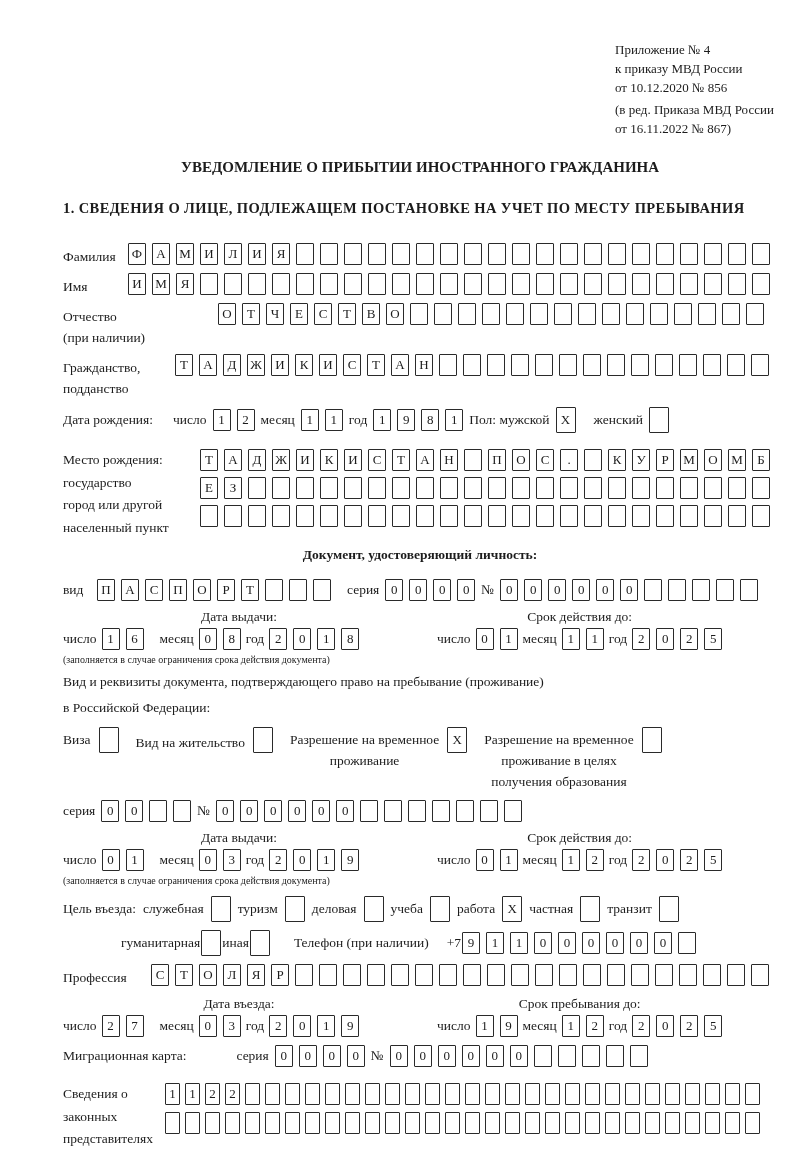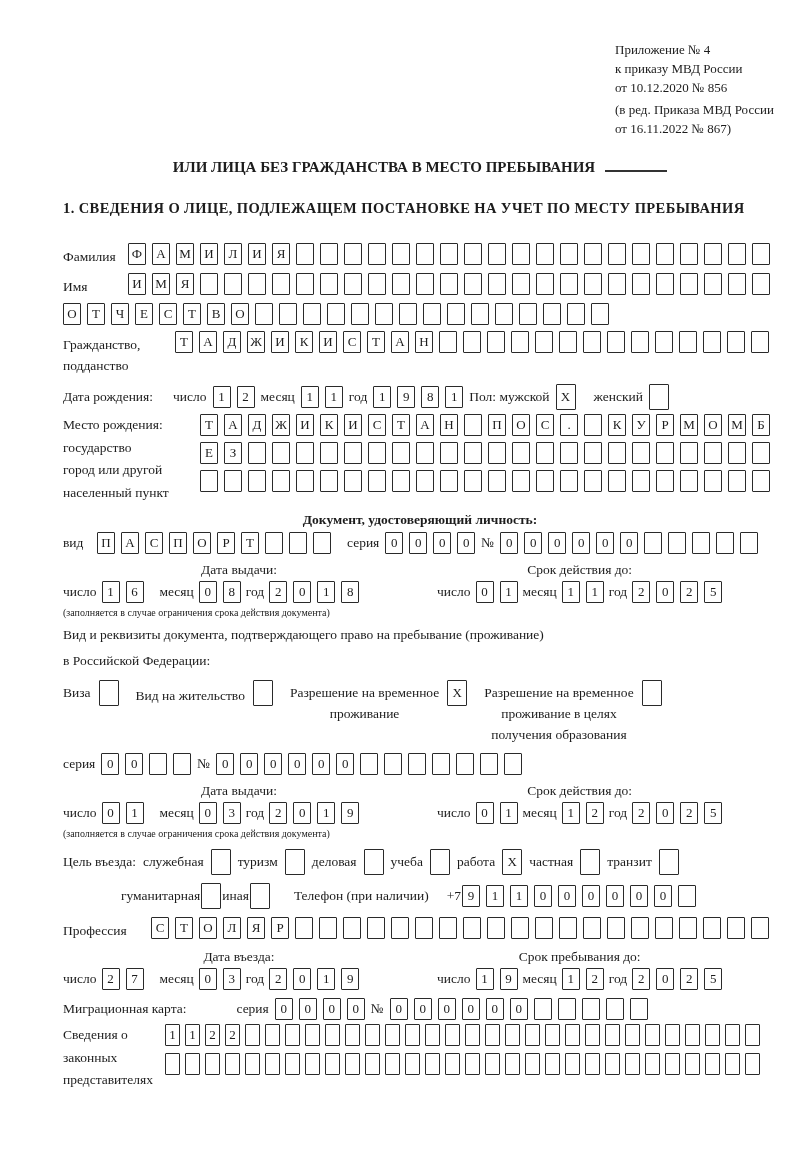--- a/index.html
+++ b/index.html
@@ -49,37 +49,37 @@
   .permit-row{display:flex;align-items:flex-start;margin-top:6px;font-size:13.5px;gap:9px;}
   .permit-row .opt{display:flex;align-items:flex-start;gap:8px;}
   .permit-row .optlbl{line-height:21px;padding-top:2px;}
   .permit-row .center{text-align:center;}
 
   .purpose-row{display:flex;align-items:center;gap:7px;font-size:13.5px;margin-top:10px;flex-wrap:nowrap;}
   .purpose-row2{display:flex;align-items:center;gap:1px;font-size:13.5px;margin-top:8px;margin-left:58px;}
 
   .stack{display:flex;flex-direction:column;gap:6px;}
   .lblcol{line-height:22.5px;font-size:13.5px;flex:none;}
-  .mt8{margin-top:8px;} .mt4{margin-top:4px;}
+  .mt8{margin-top:8px;} .mt4{margin-top:16px;}
 </style>
 </head>
 <body>
 
 <div class="page">
 
   <div class="note">
     <div>Приложение № 4</div>
     <div>к приказу МВД России</div>
     <div>от 10.12.2020 № 856</div>
     <div class="gap">(в ред. Приказа МВД России</div>
     <div>от 16.11.2022 № 867)</div>
   </div>
 
   <div class="title">
-    <div><span>ИЛИ ЛИЦА БЕЗ ГРАЖДАНСТВА В МЕСТО ПРЕБЫВАНИЯ</span><span class="title-underline"></span></div>
+    <div>УВЕДОМЛЕНИЕ О ПРИБЫТИИ ИНОСТРАННОГО ГРАЖДАНИНА</div>
   </div>
 
   <div class="sect">1. СВЕДЕНИЯ О ЛИЦЕ, ПОДЛЕЖАЩЕМ ПОСТАНОВКЕ НА УЧЕТ ПО МЕСТУ ПРЕБЫВАНИЯ</div>
 
   <div class="row" style="margin-top:26px;">
     <span class="lbl" style="width:65px;">Фамилия</span>
     <span class="cells">
         <span class="cell">Ф</span>
         <span class="cell">А</span>
         <span class="cell">М</span>
@@ -137,20 +137,24 @@
         <span class="cell"></span>
         <span class="cell"></span>
         <span class="cell"></span>
         <span class="cell"></span>
         <span class="cell"></span>
         <span class="cell"></span>
       </span>
   </div>
 
   <div class="row">
+    <span class="lbl" style="width:155px;">
+      <div>Отчество</div>
+      <div>(при наличии)</div>
+    </span>
     <span class="cells">
         <span class="cell">О</span>
         <span class="cell">Т</span>
         <span class="cell">Ч</span>
         <span class="cell">Е</span>
         <span class="cell">С</span>
         <span class="cell">Т</span>
         <span class="cell">В</span>
         <span class="cell">О</span>
         <span class="cell"></span>

